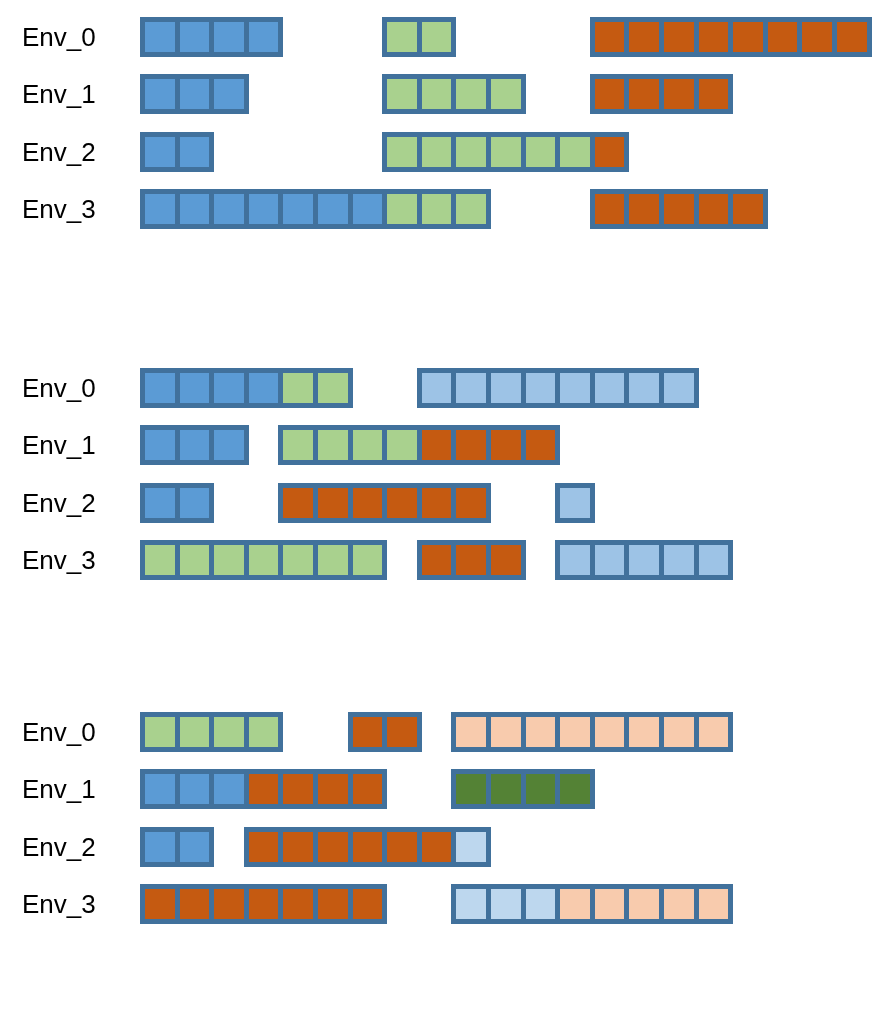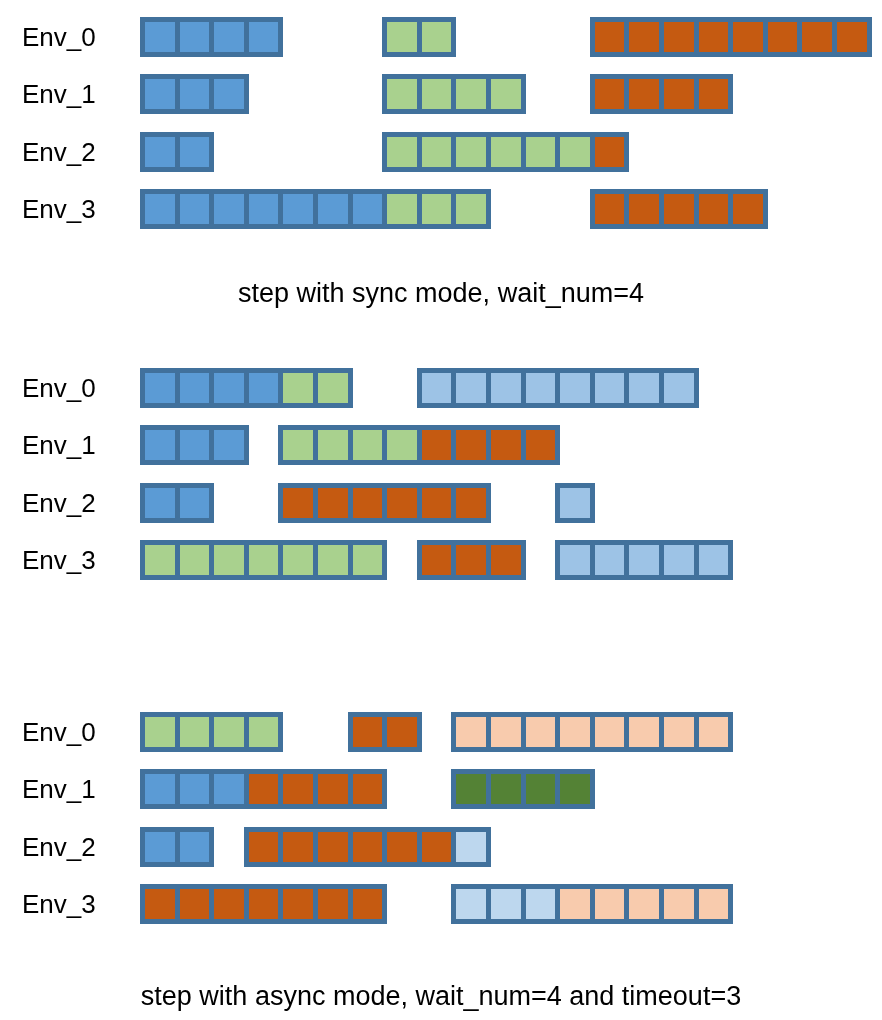--- a/index.html
+++ b/index.html
@@ -267,15 +267,13 @@
         <div class="step-cell" style="background: rgb(189, 215, 238);"></div>
         <div class="step-cell" style="background: rgb(189, 215, 238);"></div>
         <div class="step-cell" style="background: rgb(248, 203, 173);"></div>
         <div class="step-cell" style="background: rgb(248, 203, 173);"></div>
         <div class="step-cell" style="background: rgb(248, 203, 173);"></div>
         <div class="step-cell" style="background: rgb(248, 203, 173);"></div>
         <div class="step-cell" style="background: rgb(248, 203, 173);"></div>
       </div>
     </div>
 
-  <div class="caption caption-1">step with sync mode, wait_num=4</div>
-  <div class="caption caption-3">step with async mode, wait_num=4 and timeout=3</div>
 </div>
 
 </body></html>

